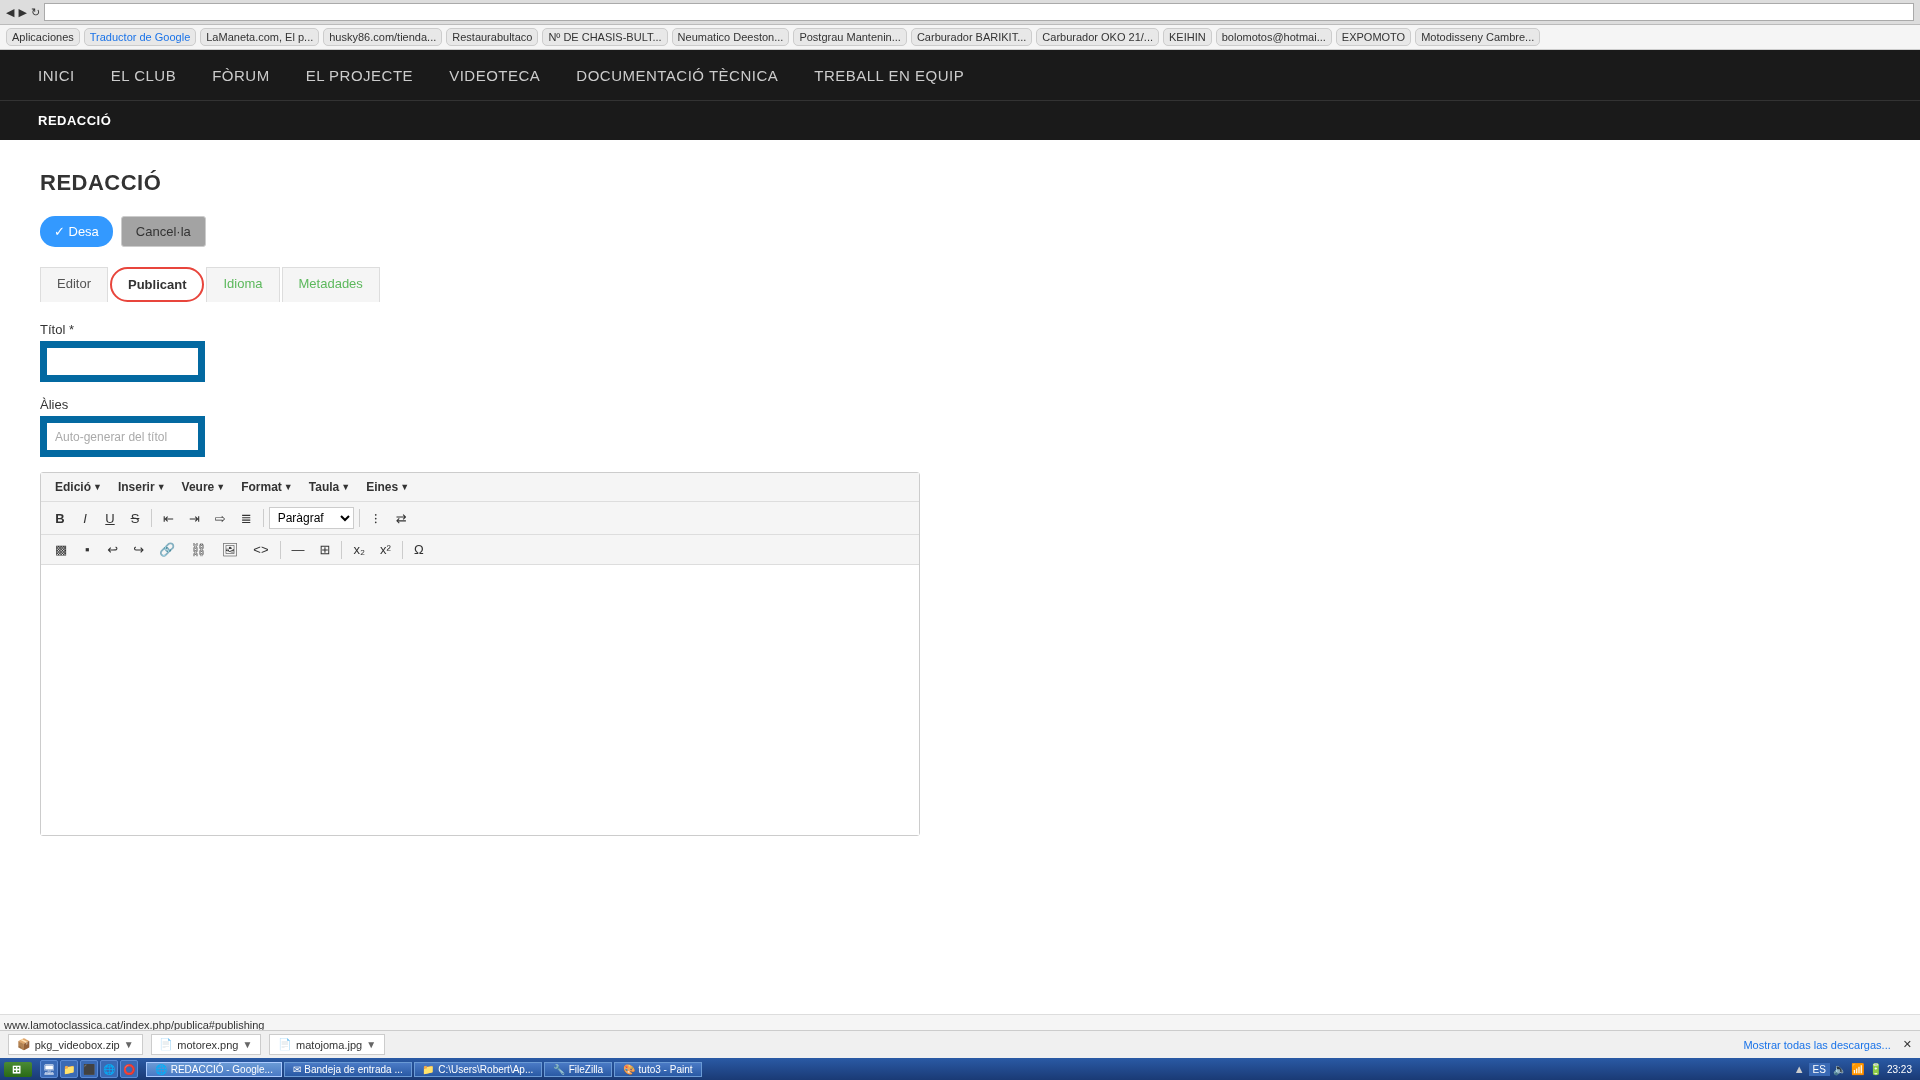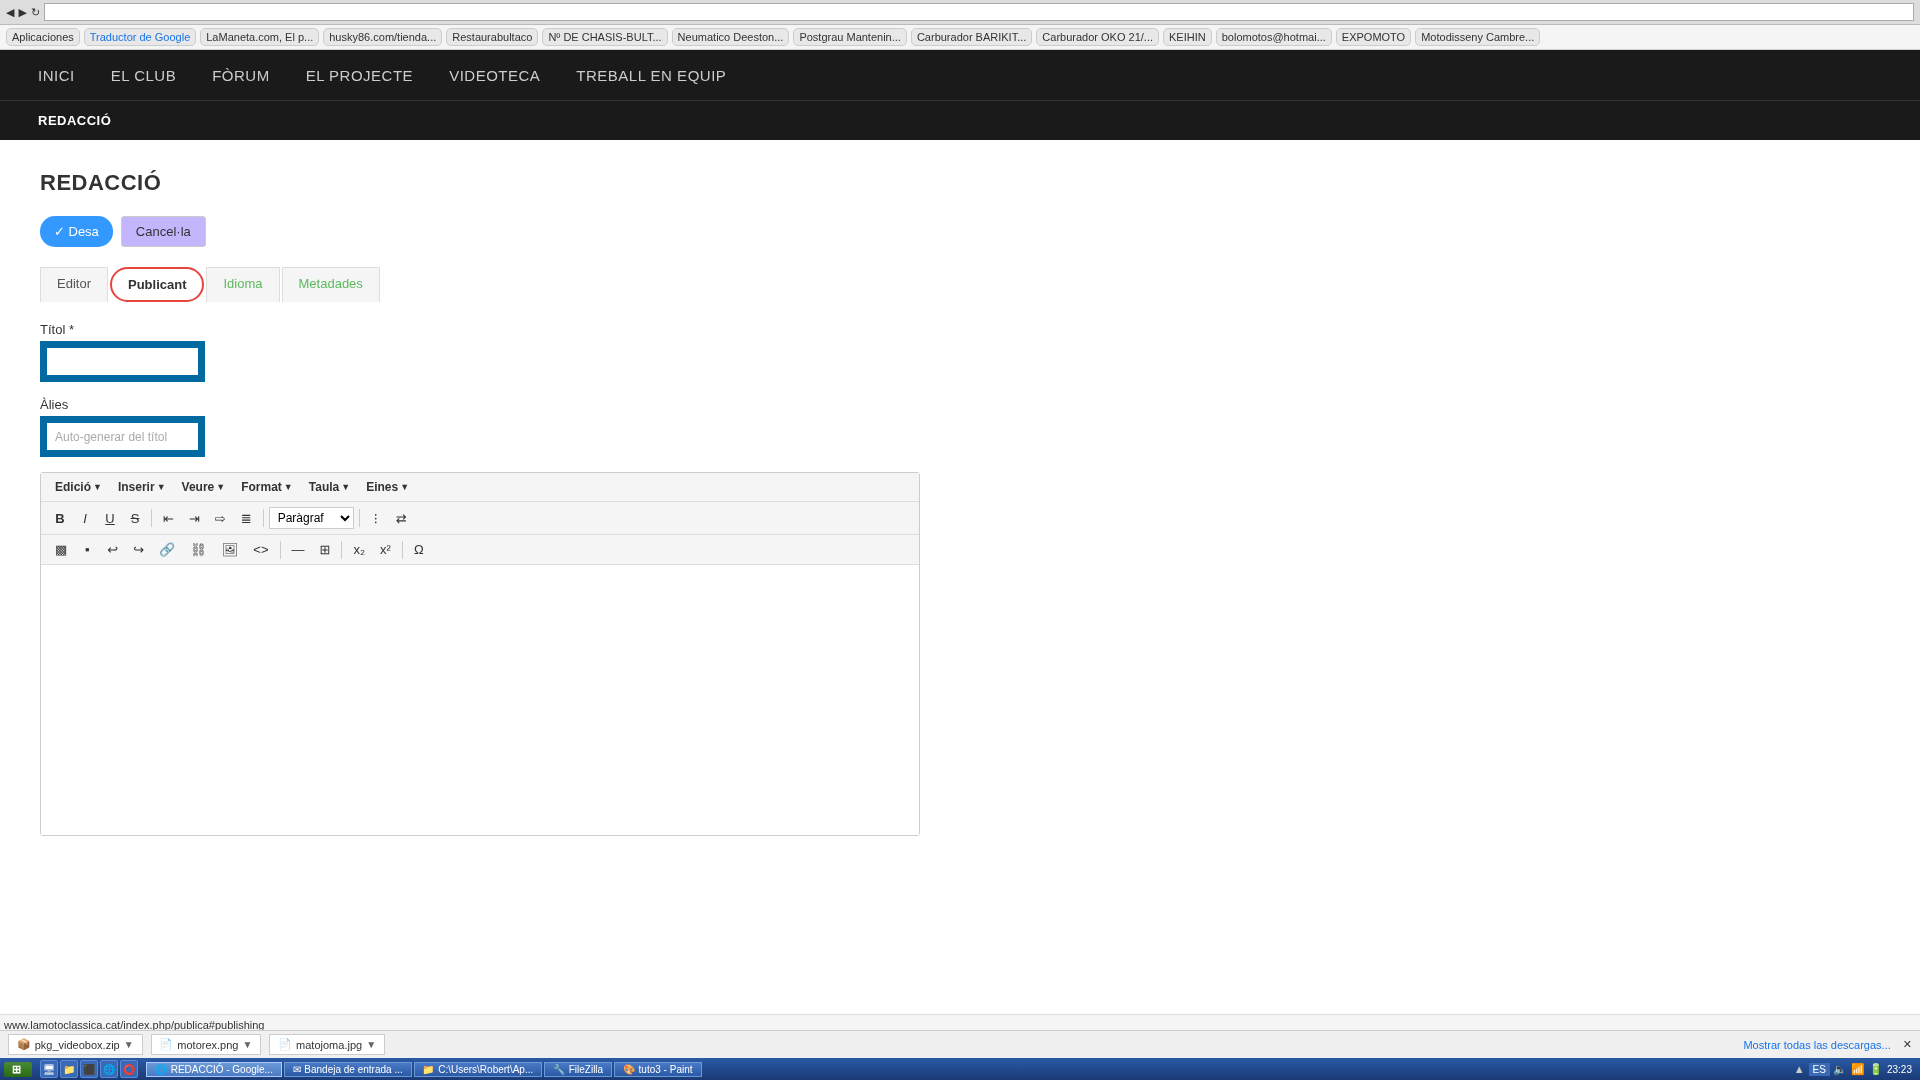--- a/index.html
+++ b/index.html
@@ -106,21 +106,21 @@
     .btn-save {
       background: #3399ff;
       color: #fff;
       border: none;
       padding: 7px 14px;
       cursor: pointer;
       font-size: 13px;
       border-radius: 15px;
     }
     .btn-cancel {
-      background: #c4b5fd;
+      background: #a3a3a3;
       color: #333;
       border: 1px solid #ccc;
       padding: 7px 14px;
       cursor: pointer;
       font-size: 13px;
       border-radius: 3px;
     }
 
     
     .tabs {
@@ -401,20 +401,21 @@
   <span class="bookmark-item">EXPOMOTO</span>
   <span class="bookmark-item">Motodisseny Cambre...</span>
 </div>
 
 <nav class="top-nav">
   <a>INICI</a>
   <a>EL CLUB</a>
   <a>FÒRUM</a>
   <a>EL PROJECTE</a>
   <a>VIDEOTECA</a>
+  <a>DOCUMENTACIÓ TÈCNICA</a>
   <a>TREBALL EN EQUIP</a>
 </nav>
 
 <div class="second-nav">
   <a>REDACCIÓ</a>
 </div>
 
 <div class="page-content">
   <h1 class="page-title">REDACCIÓ</h1>
 

